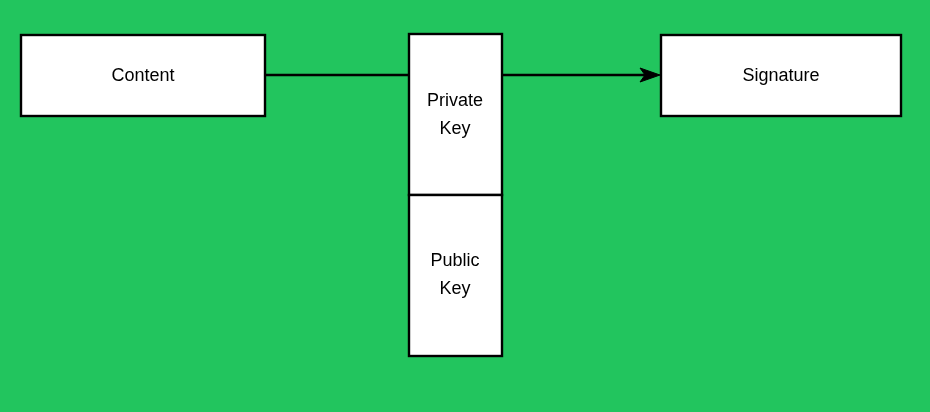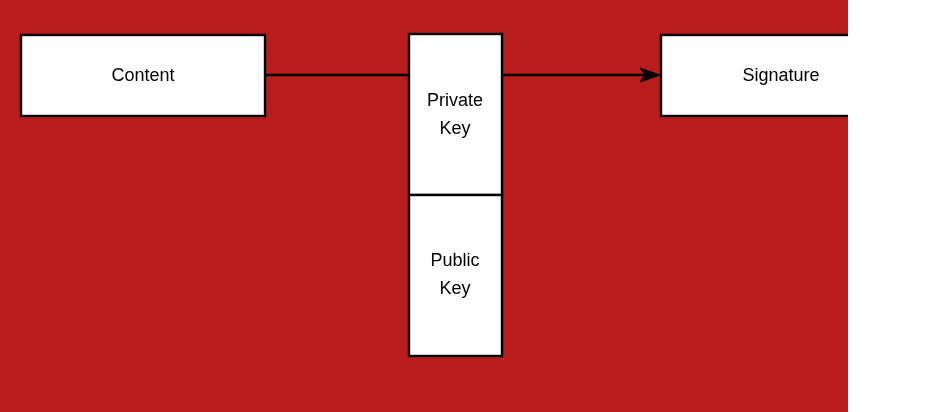--- a/index.html
+++ b/index.html
@@ -6,23 +6,23 @@
   html, body {
     margin: 0;
     padding: 0;
     background: #ffffff;
   }
   body {
     font-family: "Liberation Sans", sans-serif;
   }
   #canvas {
     position: relative;
-    width: 848px;
+    width: 930px;
     height: 412px;
-    background: #b91c1c;
+    background: #22c55e;
     overflow: hidden;
   }
   #diagram-svg {
     position: absolute;
     left: 0;
     top: 0;
     width: 930px;
     height: 412px;
     display: block;
   }

